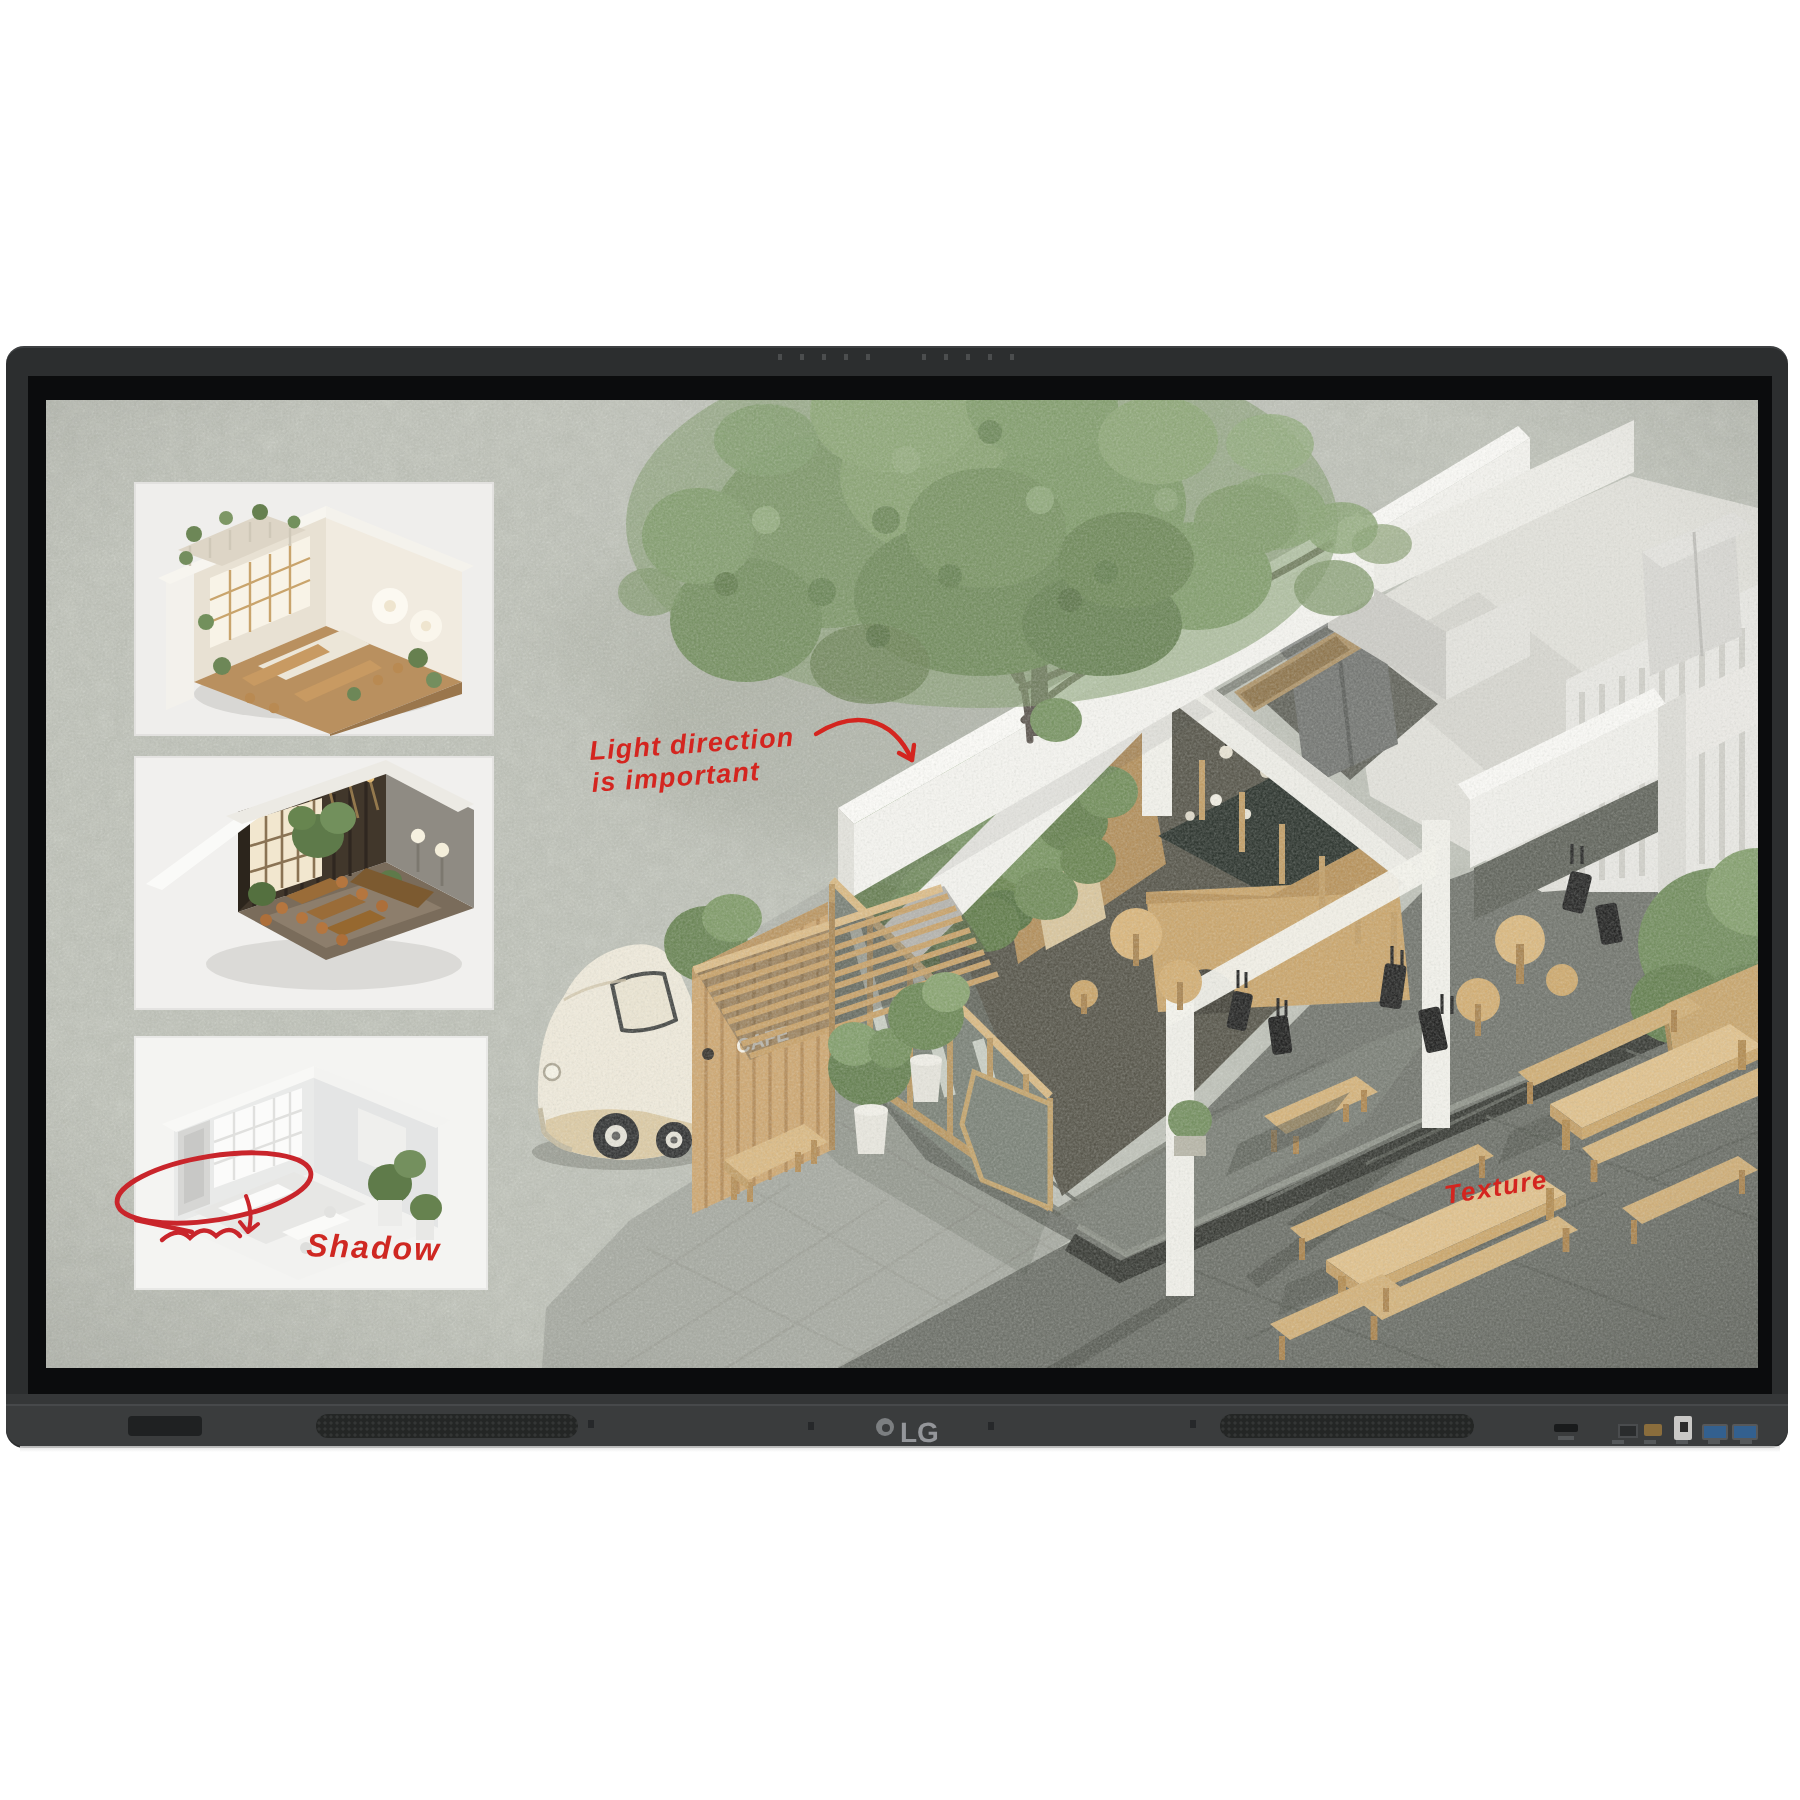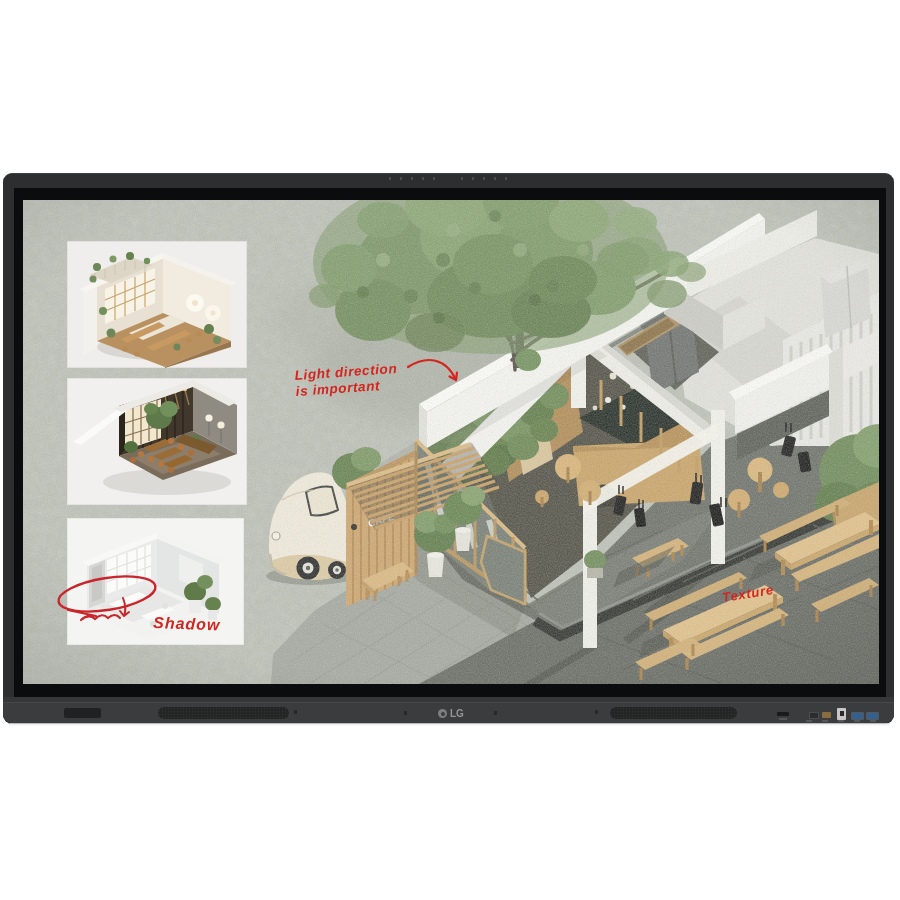--- a/index.html
+++ b/index.html
@@ -581,21 +581,21 @@
 
 <div class="abs" style="left:610px;top:707px;width:127px;height:12px;border-radius:6px;background:#242625;background-image:radial-gradient(circle,#343635 0.7px,transparent 0.9px);background-size:3px 3px"></div>
 
 <div class="abs" style="left:294px;top:710px;width:3px;height:4px;background:#26282a"></div>
 <div class="abs" style="left:404px;top:711px;width:3px;height:4px;background:#26282a"></div>
 <div class="abs" style="left:494px;top:711px;width:3px;height:4px;background:#26282a"></div>
 <div class="abs" style="left:595px;top:710px;width:3px;height:4px;background:#26282a"></div>
 
 <div class="abs" style="left:438px;top:709px;width:9px;height:9px;border-radius:50%;background:#7c7f81"></div>
 <div class="abs" style="left:440.5px;top:711.5px;width:4px;height:4px;border-radius:50%;background:#3a3c3d"></div>
-<div class="abs" style="left:450px;top:708px;color:#94969a;font-size:10px;font-weight:bold;font-family:'Liberation Sans',sans-serif">LG</div>
+<div class="abs" style="left:450px;top:708px;color:#94969a;font-size:14px;font-weight:bold;font-family:'Liberation Sans',sans-serif">LG</div>
 
 <div class="abs" style="left:777px;top:712px;width:12px;height:4px;background:#191b1c;border-radius:1px"></div>
 <div class="abs" style="left:779px;top:718px;width:8px;height:2px;background:#55585a"></div>
 <div class="abs" style="left:809px;top:712px;width:8px;height:5px;background:#2a2c2d;border:1px solid #4a4c4e"></div>
 <div class="abs" style="left:822px;top:712px;width:9px;height:6px;background:#8a6d3c;border-radius:1px"></div>
 <div class="abs" style="left:837px;top:708px;width:9px;height:12px;background:#c9c8c6;border-radius:1px"></div>
 <div class="abs" style="left:839.5px;top:711px;width:4px;height:5px;background:#2b2b2b"></div>
 <div class="abs" style="left:851px;top:712px;width:11px;height:6px;background:#33608f;border:1px solid #56585a;border-radius:1px"></div>
 <div class="abs" style="left:866px;top:712px;width:11px;height:6px;background:#33608f;border:1px solid #56585a;border-radius:1px"></div>
 <div class="abs" style="left:806px;top:720px;width:76px;height:2px;background:repeating-linear-gradient(90deg,#55585a 0 6px,transparent 6px 16px)"></div>

